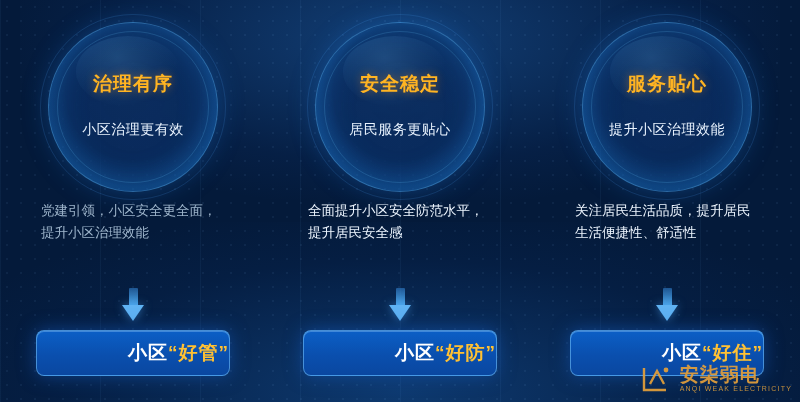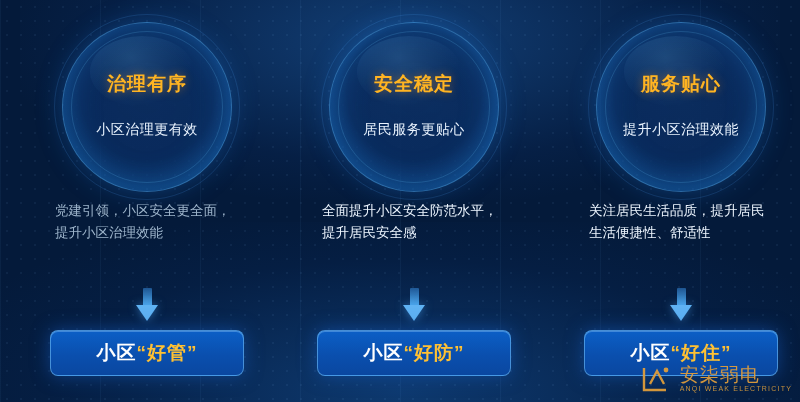--- a/index.html
+++ b/index.html
@@ -37,21 +37,21 @@
     background:radial-gradient(ellipse at center, rgba(40,120,210,0.40) 0%, rgba(20,70,150,0.12) 55%, rgba(0,0,0,0) 75%);
     pointer-events:none;
   }
   .bottomglow{
     position:absolute;left:50%;bottom:-160px;width:900px;height:340px;transform:translateX(-50%);
     background:radial-gradient(ellipse at center, rgba(30,110,200,0.38) 0%, rgba(12,60,130,0.12) 55%, rgba(0,0,0,0) 78%);
     pointer-events:none;
   }
 
   .col{
-    position:absolute;top:0;width:266px;height:402px;padding-left:28px;
+    position:absolute;top:0;width:266px;height:402px;
   }
   .col.c0{left:0;}
   .col.c1{left:267px;text-decoration:underline;}
   .col.c2{left:534px;}
 
   
   .sphere{
     position:absolute;left:50%;transform:translateX(-50%);
     top:22px;width:168px;height:168px;border-radius:50%;
     background:
@@ -109,37 +109,37 @@
     filter:drop-shadow(0 0 5px rgba(70,160,240,0.6));
   }
 
   
   .pill{
     position:absolute;left:50%;transform:translateX(-50%);
     top:330px;width:192px;height:44px;border-radius:8px;
     background:linear-gradient(180deg,#0b5fc6 0%, #0a4fae 55%, #0a47a0 100%);
     border:1px solid rgba(120,200,255,0.55);
     box-shadow:0 0 18px rgba(20,90,190,0.55), inset 0 1px 0 rgba(160,215,255,0.35);
-    display:flex;align-items:center;justify-content:center;
+    display:flex;align-items:center;justify-content:flex-end;
     font-size:19px;font-weight:bold;letter-spacing:1px;color:#ffffff;
   }
   .pill .hl-word{color:#ffc133;}
 
   
   .wm{
     position:absolute;right:8px;bottom:6px;
     display:flex;align-items:center;gap:6px;opacity:.92;
   }
   .wm-mark{
     width:34px;height:34px;position:relative;
   }
   .wm-text{
     display:flex;flex-direction:column;line-height:1.05;
   }
-  .wm-cn{font-size:19px;font-weight:normal;color:#e5a03a;letter-spacing:1px;}
+  .wm-cn{font-size:19px;font-weight:bold;color:#e5a03a;letter-spacing:1px;}
   .wm-en{font-size:7px;color:#d79b3d;letter-spacing:1.2px;}
 </style>
 </head>
 <body>
 
 <div id="stage">
   <div class="topglow"></div>
   <div class="bottomglow"></div>
   <div class="grid"></div>
   <div class="dots"></div>

